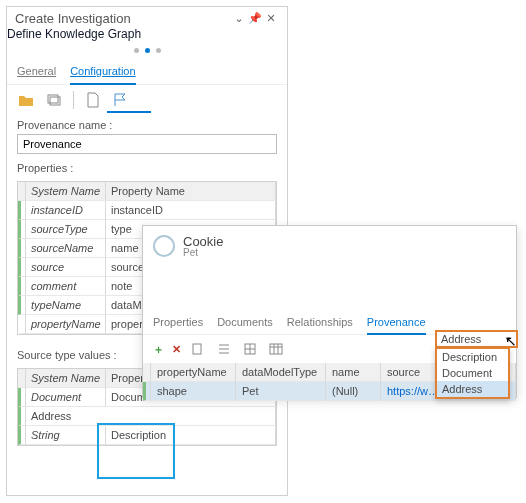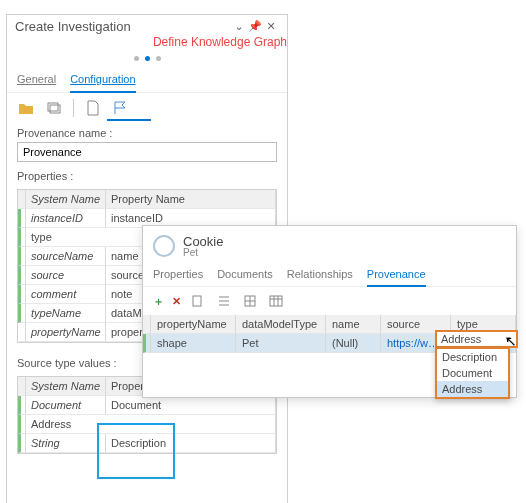--- a/index.html
+++ b/index.html
@@ -1,21 +1,21 @@
 <!DOCTYPE html>
 <html><head>
 <meta charset="utf-8">
 <style>
   * { box-sizing: border-box; font-family: "Segoe UI", sans-serif; }
   body { margin: 0; background: #fff; font-size: 11px; color: #4a4a4a; width: 526px; height: 503px; position: relative; overflow: hidden; }
-  .panel { position: absolute; left: 6px; top: 14px; width: 282px; height: 490px; border: 1px solid #d0d0d0; background: #fff; }
+  .panel { position: absolute; left: 6px; top: 6px; width: 282px; height: 490px; border: 1px solid #d0d0d0; background: #fff; }
   .titlebar { display: flex; align-items: center; padding: 4px 8px 2px 8px; }
   .titlebar .t { font-size: 13px; color: #555; flex: 1; }
   .tbicon { width: 16px; text-align: center; color: #666; font-size: 11px; cursor: default; }
-  .subtitle { text-align: right; font-size: 12px; color: #ef4444; margin-top: -1px; }
+  .subtitle { text-align: left; font-size: 12px; color: #0f172a; margin-top: -1px; }
   .dots { text-align: center; margin: 2px 0 6px 0; }
   .dot { display: inline-block; width: 5px; height: 5px; border-radius: 50%; background: #bbb; margin: 0 3px; }
   .dot.active { background: #0078d4; }
   .tabs { display: flex; gap: 14px; padding: 0 10px; border-bottom: 1px solid #eee; }
   .tab { padding: 4px 0 6px 0; color: #7a7a7a; text-decoration: underline; }
   .tab.active { color: #0078d4; border-bottom: 2px solid #0078d4; margin-bottom: -1px; }
   .toolbar { display: flex; gap: 10px; align-items: center; padding: 6px 10px 2px 10px; }
   .tico { width: 18px; height: 18px; display: flex; align-items: center; justify-content: center; }
   .sep { width: 1px; height: 18px; background: #ccc; }
   .under { height: 2px; background: #0078d4; width: 44px; margin-left: 100px; }
@@ -29,21 +29,21 @@
   .row.hdr .cell { background: #f0f0f0; font-weight: 400; }
   .row.hdr .cell:first-child { border-left: none; background: #f0f0f0; }
   .c1 { width: 80px; font-style: italic; }
   .c2 { flex: 1; }
   .row.plain .cell:first-child { border-left: 3px solid transparent; }
   .popup { position: absolute; left: 142px; top: 225px; width: 375px; height: 173px; background: #fff; border: 1px solid #c8c8c8; box-shadow: 0 3px 10px rgba(0,0,0,0.15); }
   .phdr { display: flex; align-items: center; padding: 8px 10px 4px 10px; gap: 8px; }
   .circ { width: 22px; height: 22px; border: 2px solid #b0c8d8; border-radius: 50%; }
   .ptitle { font-size: 13px; color: #444; }
   .psub { font-size: 10px; color: #888; margin-top: -2px; }
-  .ptabs { display: flex; gap: 14px; padding: 4px 10px 0 10px; border-bottom: 1px solid #eee; }
+  .ptabs { display: flex; gap: 14px; padding: 4px 10px 0 10px; border-bottom: 1px solid #eee; margin-top: 48px; }
   .ptab { padding: 2px 0 5px 0; color: #777; }
   .ptab.active { color: #0078d4; border-bottom: 2px solid #0078d4; margin-bottom: -1px; }
   .ptool { display: flex; gap: 8px; padding: 5px 10px; align-items: center; }
   .plus { color: #3a9a3a; font-weight: bold; }
   .x { color: #c0392b; font-weight: bold; }
   .pgrid { margin: 0 0 0 0; }
   .prow { display: flex; font-size: 11px; }
   .pcell { border-right: 1px solid #d9d9d9; border-bottom: 1px solid #e5e5e5; padding: 3px 6px; overflow: hidden; white-space: nowrap; }
   .prow.hdr .pcell { background: #f0f0f0; }
   .prow.sel .pcell { background: #d8e6f2; }
@@ -115,20 +115,21 @@
       <div class="cell c1">System Name</div>
       <div class="cell c2">Property Name</div>
     </div>
     <div class="row">
         <div class="cell"></div>
         <div class="cell c1">instanceID</div>
         <div class="cell c2">instanceID</div>
       </div>
     <div class="row">
         <div class="cell"></div>
+        <div class="cell c1">sourceType</div>
         <div class="cell c2">type</div>
       </div>
     <div class="row">
         <div class="cell"></div>
         <div class="cell c1">sourceName</div>
         <div class="cell c2">name</div>
       </div>
     <div class="row">
         <div class="cell"></div>
         <div class="cell c1">source</div>

